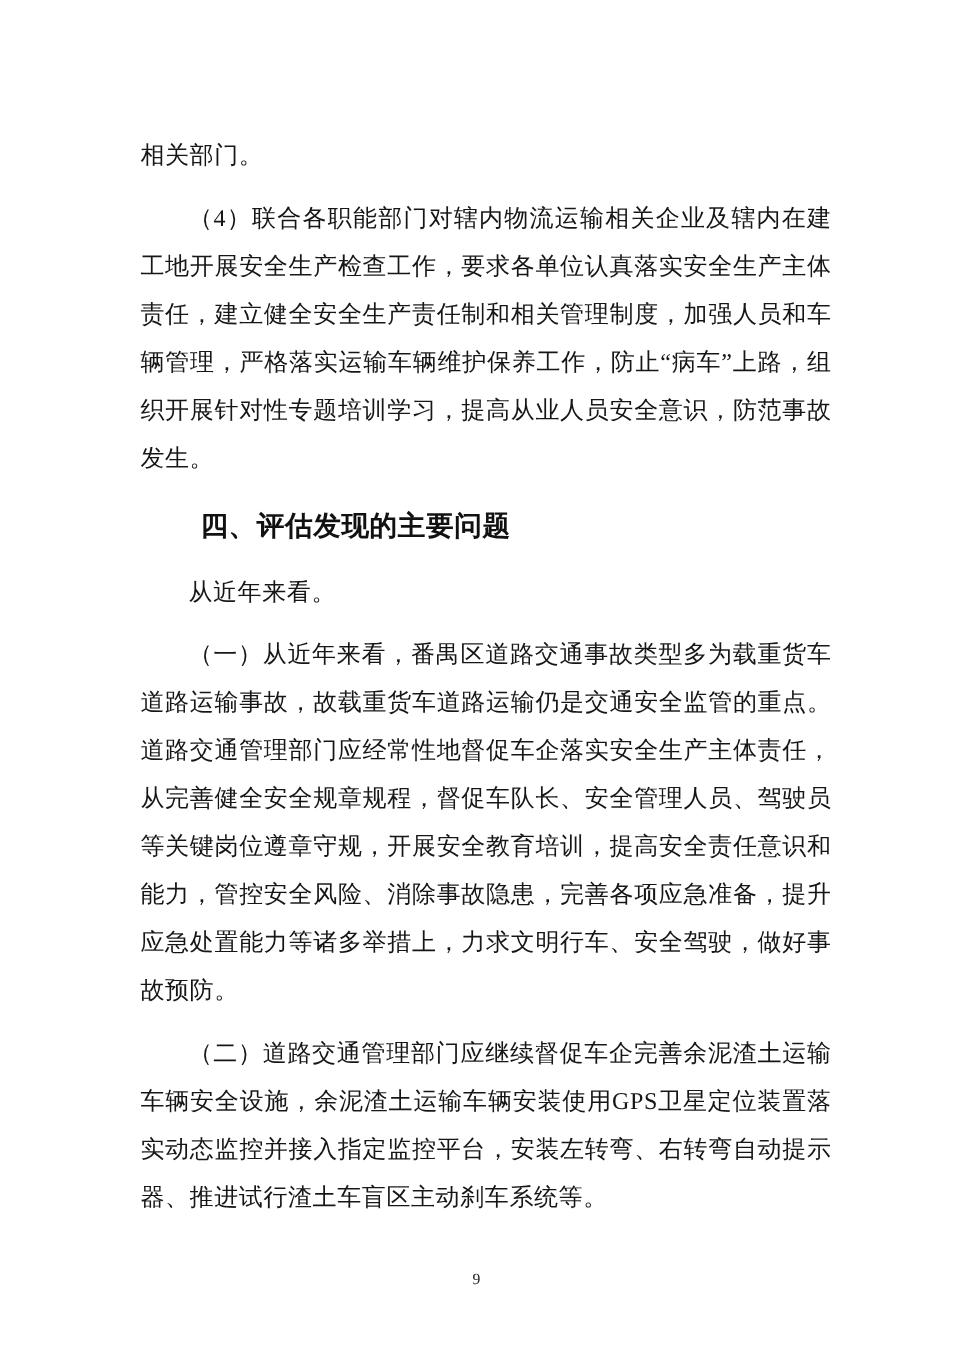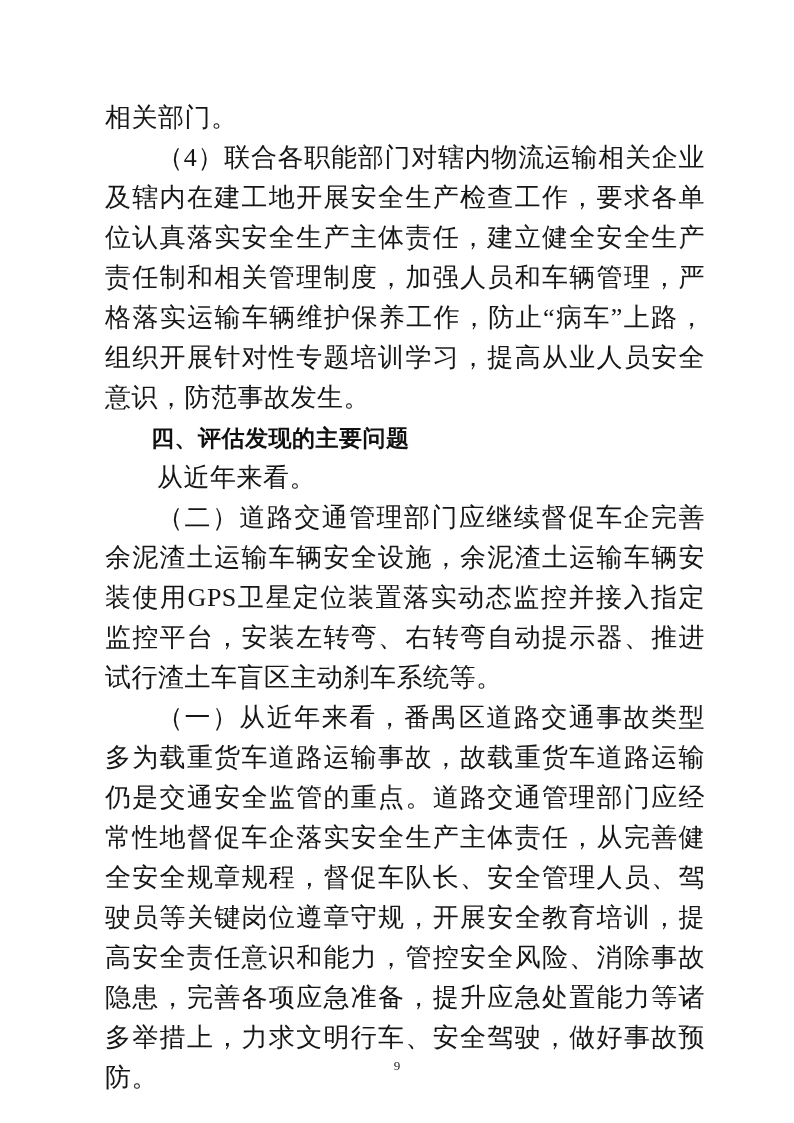--- a/index.html
+++ b/index.html
@@ -16,33 +16,33 @@
     font-family: "Liberation Serif", "DejaVu Serif", serif;
     color: #161616;
   }
   .content {
     position: absolute;
     top: 98px;
     left: 105px;
     width: 600px;
   }
   .body-para {
-    margin: 0;
-    font-size: 26px;
+    margin: 12px;
+    font-size: 20px;
     line-height: 40px;
     letter-spacing: 0.5px;
     text-align: justify;
     text-justify: inter-ideograph;
     font-weight: 400;
   }
   .indent {
     text-indent: 2em;
   }
   .heading {
-    margin: 0;
+    margin: 16px;
     font-size: 23px;
     line-height: 40px;
     letter-spacing: 0.5px;
     text-indent: 2em;
     font-weight: 700;
     font-family: "Liberation Sans", "DejaVu Sans", sans-serif;
     color: #111111;
   }
   .page-number {
     position: absolute;
@@ -58,17 +58,17 @@
 </style>
 </head>
 <body>
 
 <div class="page">
   <div class="content">
     <p class="body-para">相关部门。</p>
     <p class="body-para indent">（4）联合各职能部门对辖内物流运输相关企业及辖内在建工地开展安全生产检查工作，要求各单位认真落实安全生产主体责任，建立健全安全生产责任制和相关管理制度，加强人员和车辆管理，严格落实运输车辆维护保养工作，防止“病车”上路，组织开展针对性专题培训学习，提高从业人员安全意识，防范事故发生。</p>
     <h3 class="heading">四、评估发现的主要问题</h3>
     <p class="body-para indent">从近年来看。</p>
+    <p class="body-para indent">（一）从近年来看，番禺区道路交通事故类型多为载重货车道路运输事故，故载重货车道路运输仍是交通安全监管的重点。道路交通管理部门应经常性地督促车企落实安全生产主体责任，从完善健全安全规章规程，督促车队长、安全管理人员、驾驶员等关键岗位遵章守规，开展安全教育培训，提高安全责任意识和能力，管控安全风险、消除事故隐患，完善各项应急准备，提升应急处置能力等诸多举措上，力求文明行车、安全驾驶，做好事故预防。</p>
     <p class="body-para indent">（二）道路交通管理部门应继续督促车企完善余泥渣土运输车辆安全设施，余泥渣土运输车辆安装使用GPS卫星定位装置落实动态监控并接入指定监控平台，安装左转弯、右转弯自动提示器、推进试行渣土车盲区主动刹车系统等。</p>
-    <p class="body-para indent">（一）从近年来看，番禺区道路交通事故类型多为载重货车道路运输事故，故载重货车道路运输仍是交通安全监管的重点。道路交通管理部门应经常性地督促车企落实安全生产主体责任，从完善健全安全规章规程，督促车队长、安全管理人员、驾驶员等关键岗位遵章守规，开展安全教育培训，提高安全责任意识和能力，管控安全风险、消除事故隐患，完善各项应急准备，提升应急处置能力等诸多举措上，力求文明行车、安全驾驶，做好事故预防。</p>
   </div>
   <div class="page-number">9</div>
 </div>
 
 </body></html>

